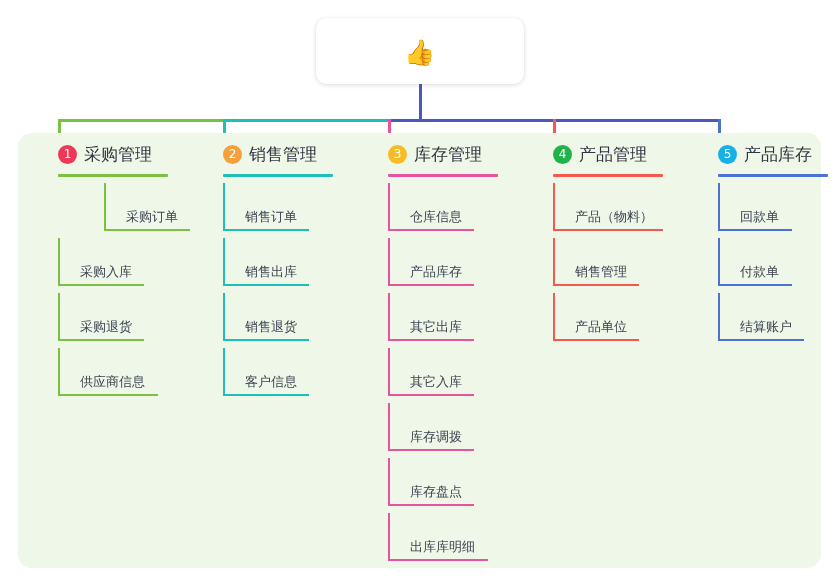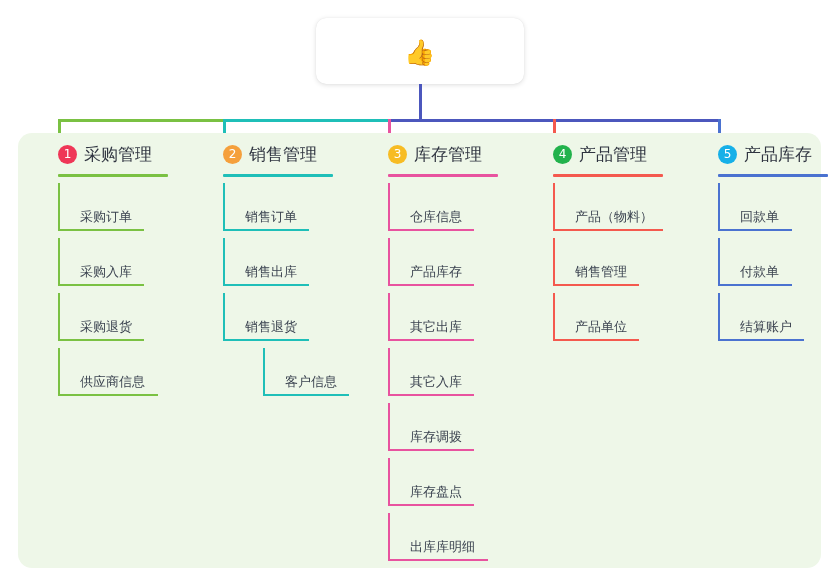--- a/index.html
+++ b/index.html
@@ -155,21 +155,21 @@
 <div class="panel"></div>
 
 <div id="columns-layer">
     <div class="col" style="left: 36px;">
       <div class="col-head">
         <span class="badge" style="background: rgb(239, 55, 87);">1</span>
         <span class="col-title">采购管理</span>
       </div>
       <div class="col-rule" style="width: 110px; background: rgb(122, 193, 67);"></div>
       <div class="leaves">
-        <div class="leaf" style="top: 0px; height: 48px; width: 116px;">
+        <div class="leaf" style="top: 0px; height: 48px; width: 116px; margin-left: 46px;">
           <div class="leaf-stem" style="background: rgb(122, 193, 67);"></div>
           <div class="leaf-label">采购订单</div>
           <div class="leaf-rule" style="width: 86px; background: rgb(122, 193, 67);"></div>
         </div>
         <div class="leaf" style="top: 55px; height: 48px; width: 116px;">
           <div class="leaf-stem" style="background: rgb(122, 193, 67);"></div>
           <div class="leaf-label">采购入库</div>
           <div class="leaf-rule" style="width: 86px; background: rgb(122, 193, 67);"></div>
         </div>
         <div class="leaf" style="top: 110px; height: 48px; width: 116px;">
@@ -199,21 +199,21 @@
         <div class="leaf" style="top: 55px; height: 48px; width: 116px;">
           <div class="leaf-stem" style="background: rgb(31, 191, 184);"></div>
           <div class="leaf-label">销售出库</div>
           <div class="leaf-rule" style="width: 86px; background: rgb(31, 191, 184);"></div>
         </div>
         <div class="leaf" style="top: 110px; height: 48px; width: 116px;">
           <div class="leaf-stem" style="background: rgb(31, 191, 184);"></div>
           <div class="leaf-label">销售退货</div>
           <div class="leaf-rule" style="width: 86px; background: rgb(31, 191, 184);"></div>
         </div>
-        <div class="leaf" style="top: 165px; height: 48px; width: 116px; margin-left: 40px;">
+        <div class="leaf" style="top: 165px; height: 48px; width: 116px;">
           <div class="leaf-stem" style="background: rgb(31, 191, 184);"></div>
           <div class="leaf-label">客户信息</div>
           <div class="leaf-rule" style="width: 86px; background: rgb(31, 191, 184);"></div>
         </div>
       </div>
     </div>
     <div class="col" style="left: 366px;">
       <div class="col-head">
         <span class="badge" style="background: rgb(247, 188, 36);">3</span>
         <span class="col-title">库存管理</span>

